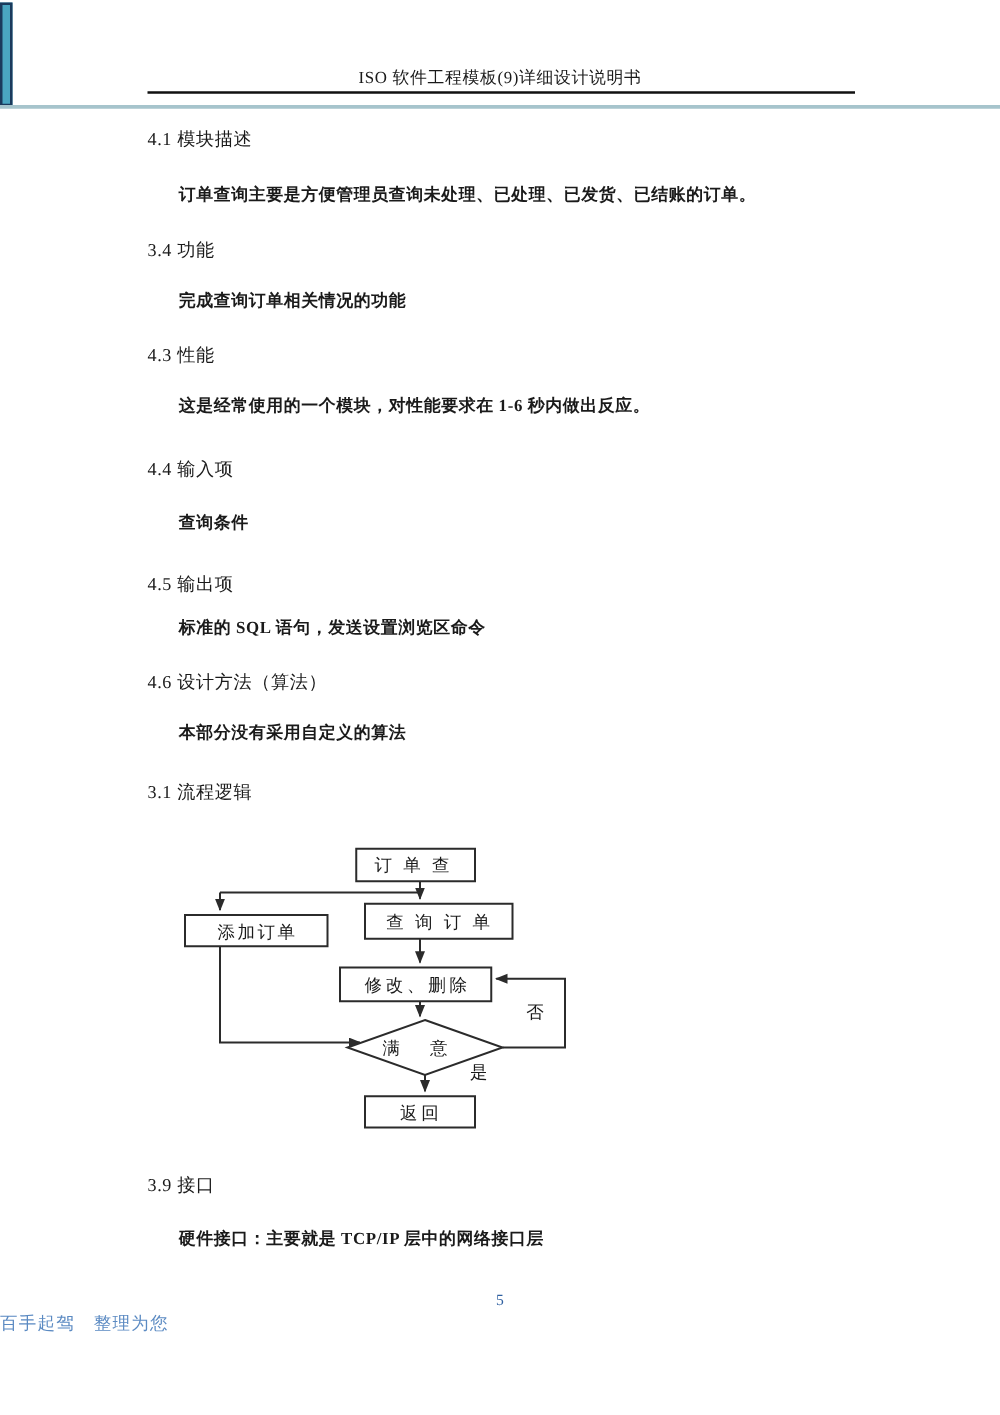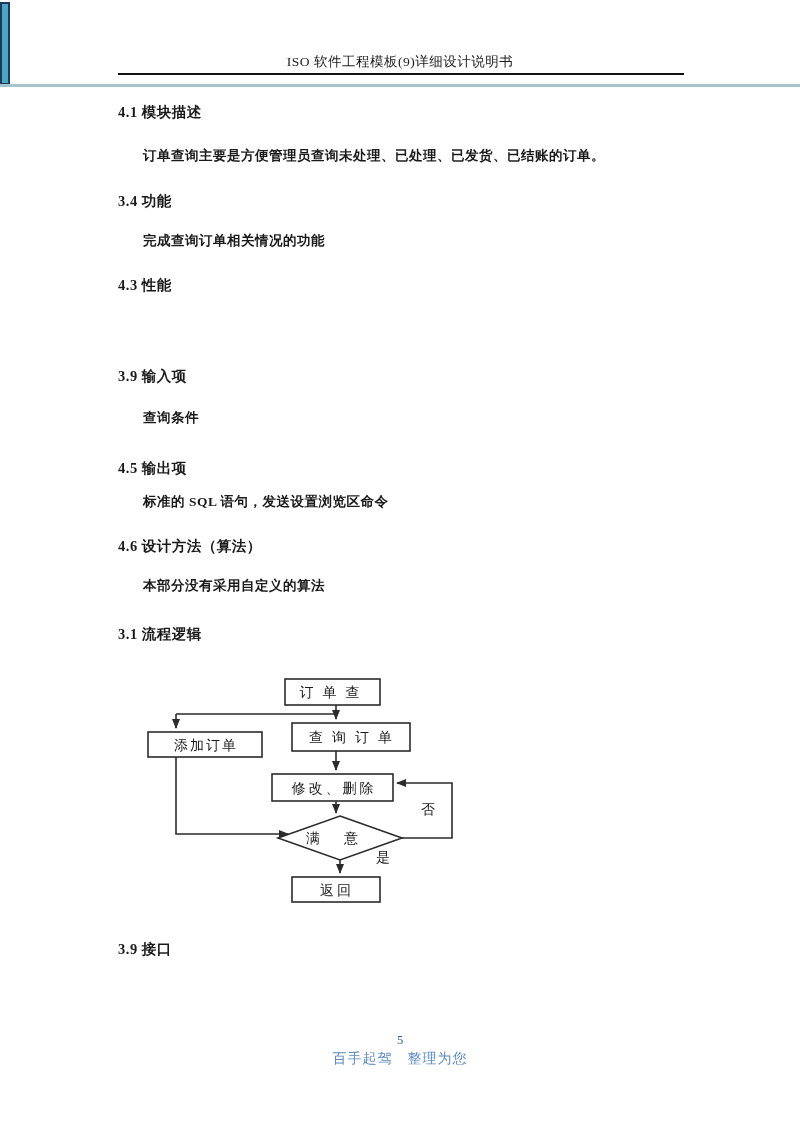--- a/index.html
+++ b/index.html
@@ -11,40 +11,40 @@
     position:absolute;left:0;top:2px;width:10px;height:83px;
     background:#4aa6c1;border:2px solid #1b3a5c;box-sizing:border-box;
   }
   .teal-rule{position:absolute;left:0;top:84px;width:800px;height:3px;background:#a6c4cc;}
   .doc-title{
     position:absolute;left:0;top:54px;width:800px;text-align:center;
     font-size:13.5px;line-height:1.2;letter-spacing:0.5px;
   }
   .title-underline{position:absolute;left:118px;top:73px;width:566px;height:2px;background:#111111;}
   .sec-heading{
-    position:absolute;left:118px;font-size:14.5px;font-weight:bold;
+    position:absolute;left:118px;font-size:14.5px;font-weight:normal;
     line-height:1.2;letter-spacing:0.5px;white-space:nowrap;
   }
   .body-para{
     position:absolute;left:143px;font-size:13.5px;line-height:1.25;
     letter-spacing:0.5px;white-space:nowrap;font-weight:bold;
   }
   .flowchart{position:absolute;left:140px;top:672px;}
   .fc-shape{fill:#ffffff;stroke:#2b2b2b;stroke-width:1.6;}
   .fc-line{fill:none;stroke:#2b2b2b;stroke-width:1.6;}
   .fc-text{
     font-family:"Liberation Serif","DejaVu Serif",serif;font-size:14px;fill:#1a1a1a;
     text-anchor:middle;
   }
   .footer-page-number{
     position:absolute;left:0;top:1033px;width:800px;text-align:center;
     font-size:12.5px;color:#2e5fa0;
   }
   .footer-tagline{
-    position:absolute;left:0;top:1050px;width:800px;text-align:center;
+    position:absolute;left:0;top:1050px;width:800px;
     font-size:14px;color:#5b8ac2;letter-spacing:1px;
   }
 </style>
 </head>
 <body>
 
 <div class="page">
 
   <div class="accent-bar"></div>
   <div class="teal-rule"></div>
@@ -52,22 +52,23 @@
   <div class="doc-title">ISO 软件工程模板(9)详细设计说明书</div>
   <div class="title-underline"></div>
 
   <div class="sec-heading" style="top:104px">4.1 模块描述</div>
   <div class="body-para" style="top:148px">订单查询主要是方便管理员查询未处理、已处理、已发货、已结账的订单。</div>
 
   <div class="sec-heading" style="top:193px">3.4 功能</div>
   <div class="body-para" style="top:233px">完成查询订单相关情况的功能</div>
 
   <div class="sec-heading" style="top:277px">4.3 性能</div>
+  <div class="body-para" style="top:317px">这是经常使用的一个模块，对性能要求在 1-6 秒内做出反应。</div>
 
-  <div class="sec-heading" style="top:368px">3.9 输入项</div>
+  <div class="sec-heading" style="top:368px">4.4 输入项</div>
   <div class="body-para" style="top:410px">查询条件</div>
 
   <div class="sec-heading" style="top:460px">4.5 输出项</div>
   <div class="body-para" style="top:494px">标准的 SQL 语句，发送设置浏览区命令</div>
 
   <div class="sec-heading" style="top:538px">4.6 设计方法（算法）</div>
   <div class="body-para" style="top:578px">本部分没有采用自定义的算法</div>
 
   <div class="sec-heading" style="top:626px">3.1 流程逻辑</div>
 
@@ -115,17 +116,18 @@
     <g>
       <rect class="fc-shape" x="152" y="205" width="88" height="25"></rect>
       <text class="fc-text" x="197" y="223" style="letter-spacing:3px">返回</text>
     </g>
 
     <text class="fc-text" x="288" y="142">否</text>
     <text class="fc-text" x="243" y="190">是</text>
   </svg>
 
   <div class="sec-heading" style="top:941px">3.9 接口</div>
+  <div class="body-para" style="top:983px">硬件接口：主要就是 TCP/IP 层中的网络接口层</div>
 
   <div class="footer-page-number">5</div>
   <div class="footer-tagline">百手起驾　整理为您</div>
 
 </div>
 
 </body></html>

